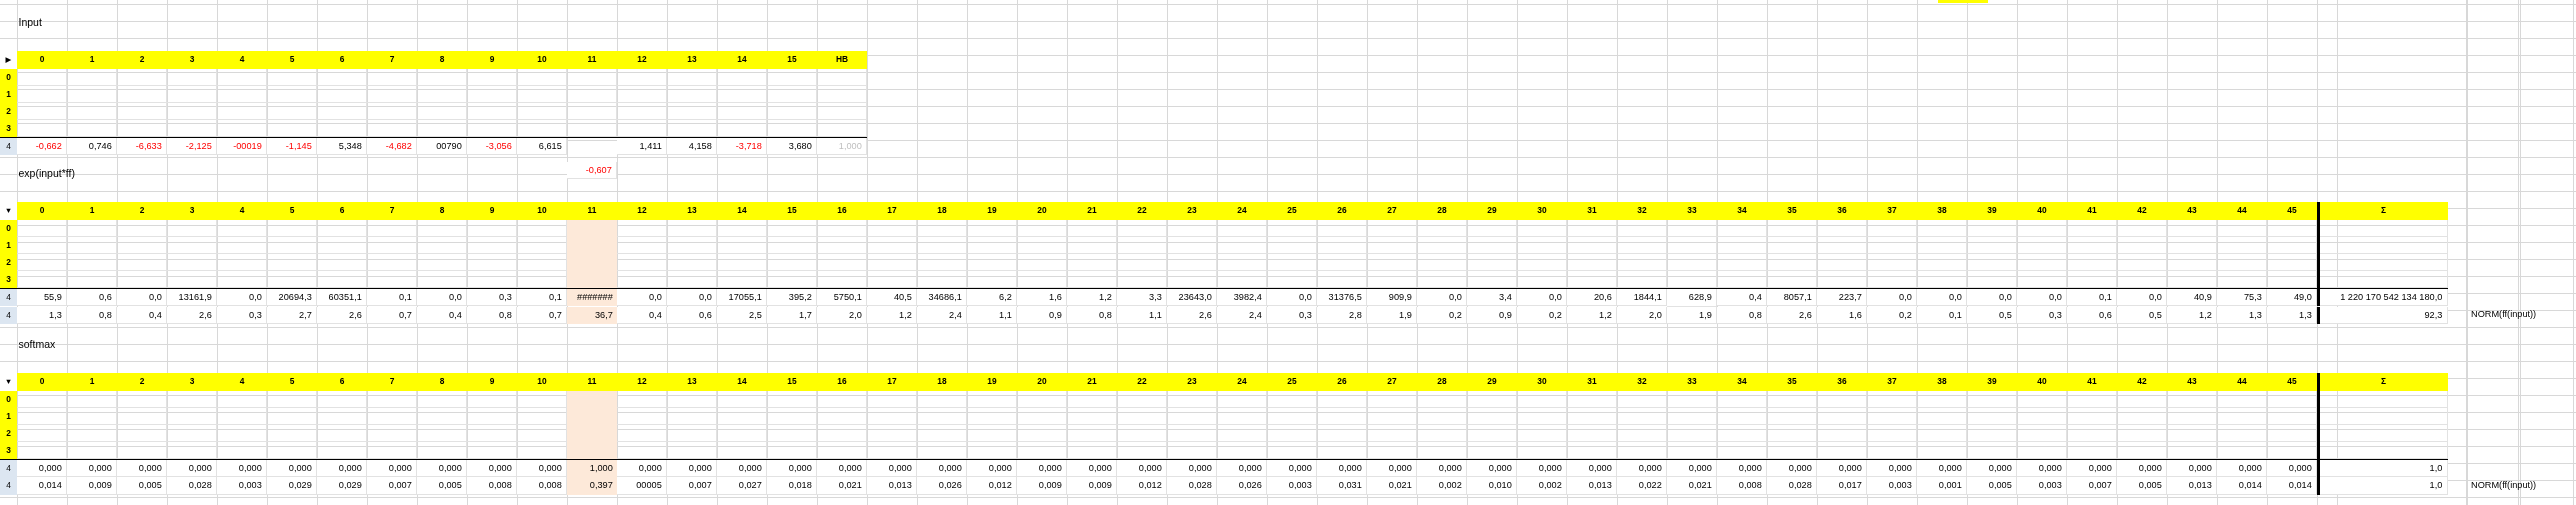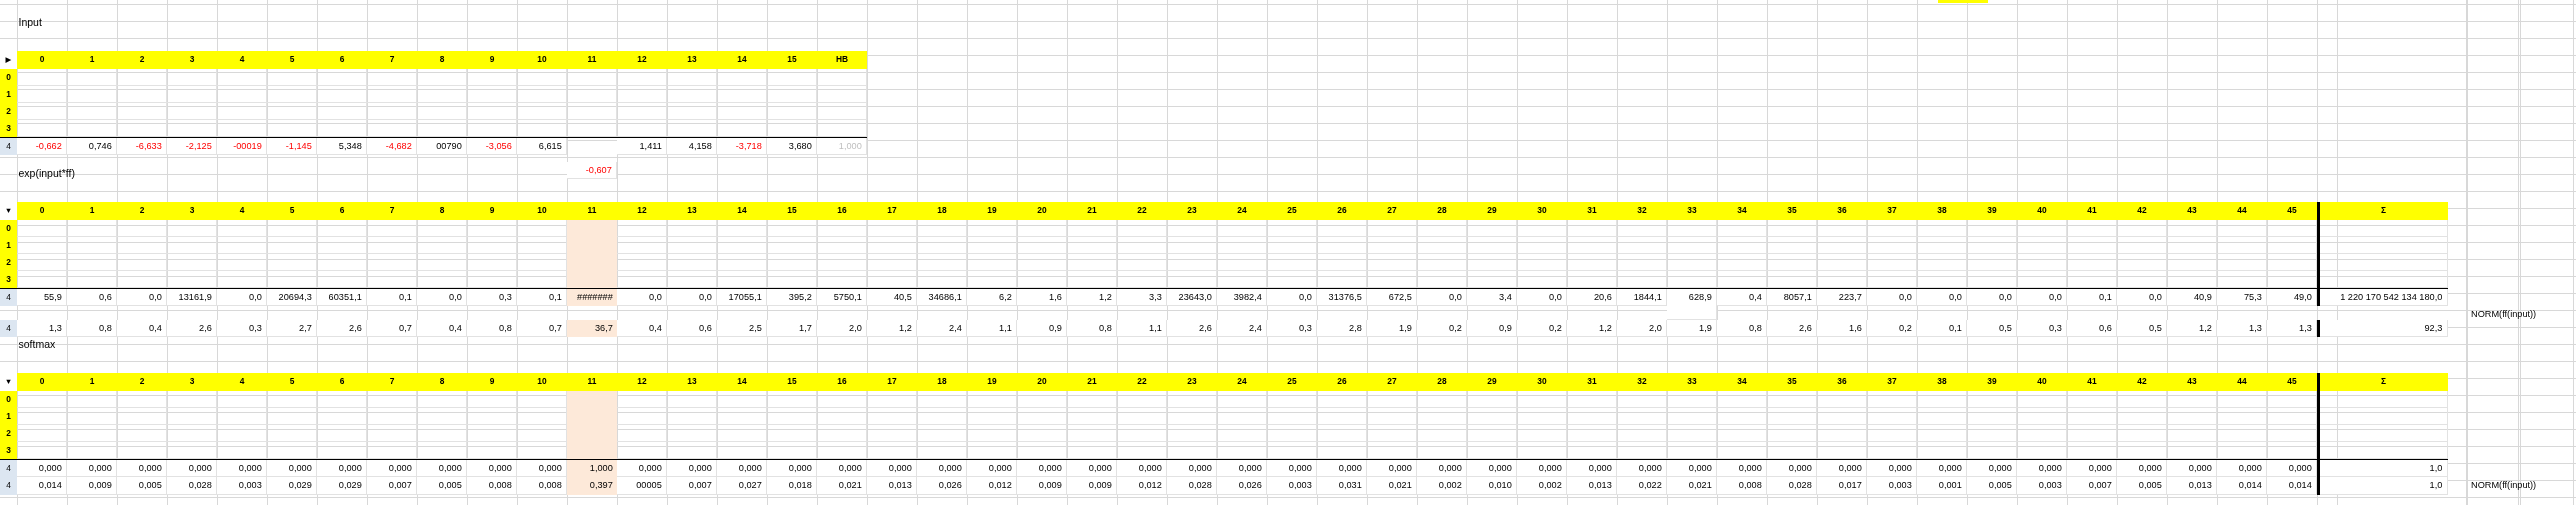--- a/index.html
+++ b/index.html
@@ -462,27 +462,27 @@
         <div class="cell num white-cell" style="width: 50px; height: 17.6px; line-height: 17.6px;">40,5</div>
         <div class="cell num white-cell" style="width: 50px; height: 17.6px; line-height: 17.6px;">34686,1</div>
         <div class="cell num white-cell" style="width: 50px; height: 17.6px; line-height: 17.6px;">6,2</div>
         <div class="cell num white-cell" style="width: 50px; height: 17.6px; line-height: 17.6px;">1,6</div>
         <div class="cell num white-cell" style="width: 50px; height: 17.6px; line-height: 17.6px;">1,2</div>
         <div class="cell num white-cell" style="width: 50px; height: 17.6px; line-height: 17.6px;">3,3</div>
         <div class="cell num white-cell" style="width: 50px; height: 17.6px; line-height: 17.6px;">23643,0</div>
         <div class="cell num white-cell" style="width: 50px; height: 17.6px; line-height: 17.6px;">3982,4</div>
         <div class="cell num white-cell" style="width: 50px; height: 17.6px; line-height: 17.6px;">0,0</div>
         <div class="cell num white-cell" style="width: 50px; height: 17.6px; line-height: 17.6px;">31376,5</div>
-        <div class="cell num white-cell" style="width: 50px; height: 17.6px; line-height: 17.6px;">672,5</div>
+        <div class="cell num white-cell" style="width: 50px; height: 17.6px; line-height: 17.6px;">909,9</div>
         <div class="cell num white-cell" style="width: 50px; height: 17.6px; line-height: 17.6px;">0,0</div>
         <div class="cell num white-cell" style="width: 50px; height: 17.6px; line-height: 17.6px;">3,4</div>
         <div class="cell num white-cell" style="width: 50px; height: 17.6px; line-height: 17.6px;">0,0</div>
         <div class="cell num white-cell" style="width: 50px; height: 17.6px; line-height: 17.6px;">20,6</div>
         <div class="cell num white-cell" style="width: 50px; height: 17.6px; line-height: 17.6px;">1844,1</div>
-        <div class="cell num white-cell" style="width: 50px; height: 31px; line-height: 17.6px;">628,9</div>
+        <div class="cell num white-cell" style="width: 50px; height: 18px; line-height: 17.6px;">628,9</div>
         <div class="cell num white-cell" style="width: 50px; height: 17.6px; line-height: 17.6px;">0,4</div>
         <div class="cell num white-cell" style="width: 50px; height: 17.6px; line-height: 17.6px;">8057,1</div>
         <div class="cell num white-cell" style="width: 50px; height: 17.6px; line-height: 17.6px;">223,7</div>
         <div class="cell num white-cell" style="width: 50px; height: 17.6px; line-height: 17.6px;">0,0</div>
         <div class="cell num white-cell" style="width: 50px; height: 17.6px; line-height: 17.6px;">0,0</div>
         <div class="cell num white-cell" style="width: 50px; height: 17.6px; line-height: 17.6px;">0,0</div>
         <div class="cell num white-cell" style="width: 50px; height: 17.6px; line-height: 17.6px;">0,0</div>
         <div class="cell num white-cell" style="width: 50px; height: 17.6px; line-height: 17.6px;">0,1</div>
         <div class="cell num white-cell" style="width: 50px; height: 17.6px; line-height: 17.6px;">0,0</div>
         <div class="cell num white-cell" style="width: 50px; height: 17.6px; line-height: 17.6px;">40,9</div>

